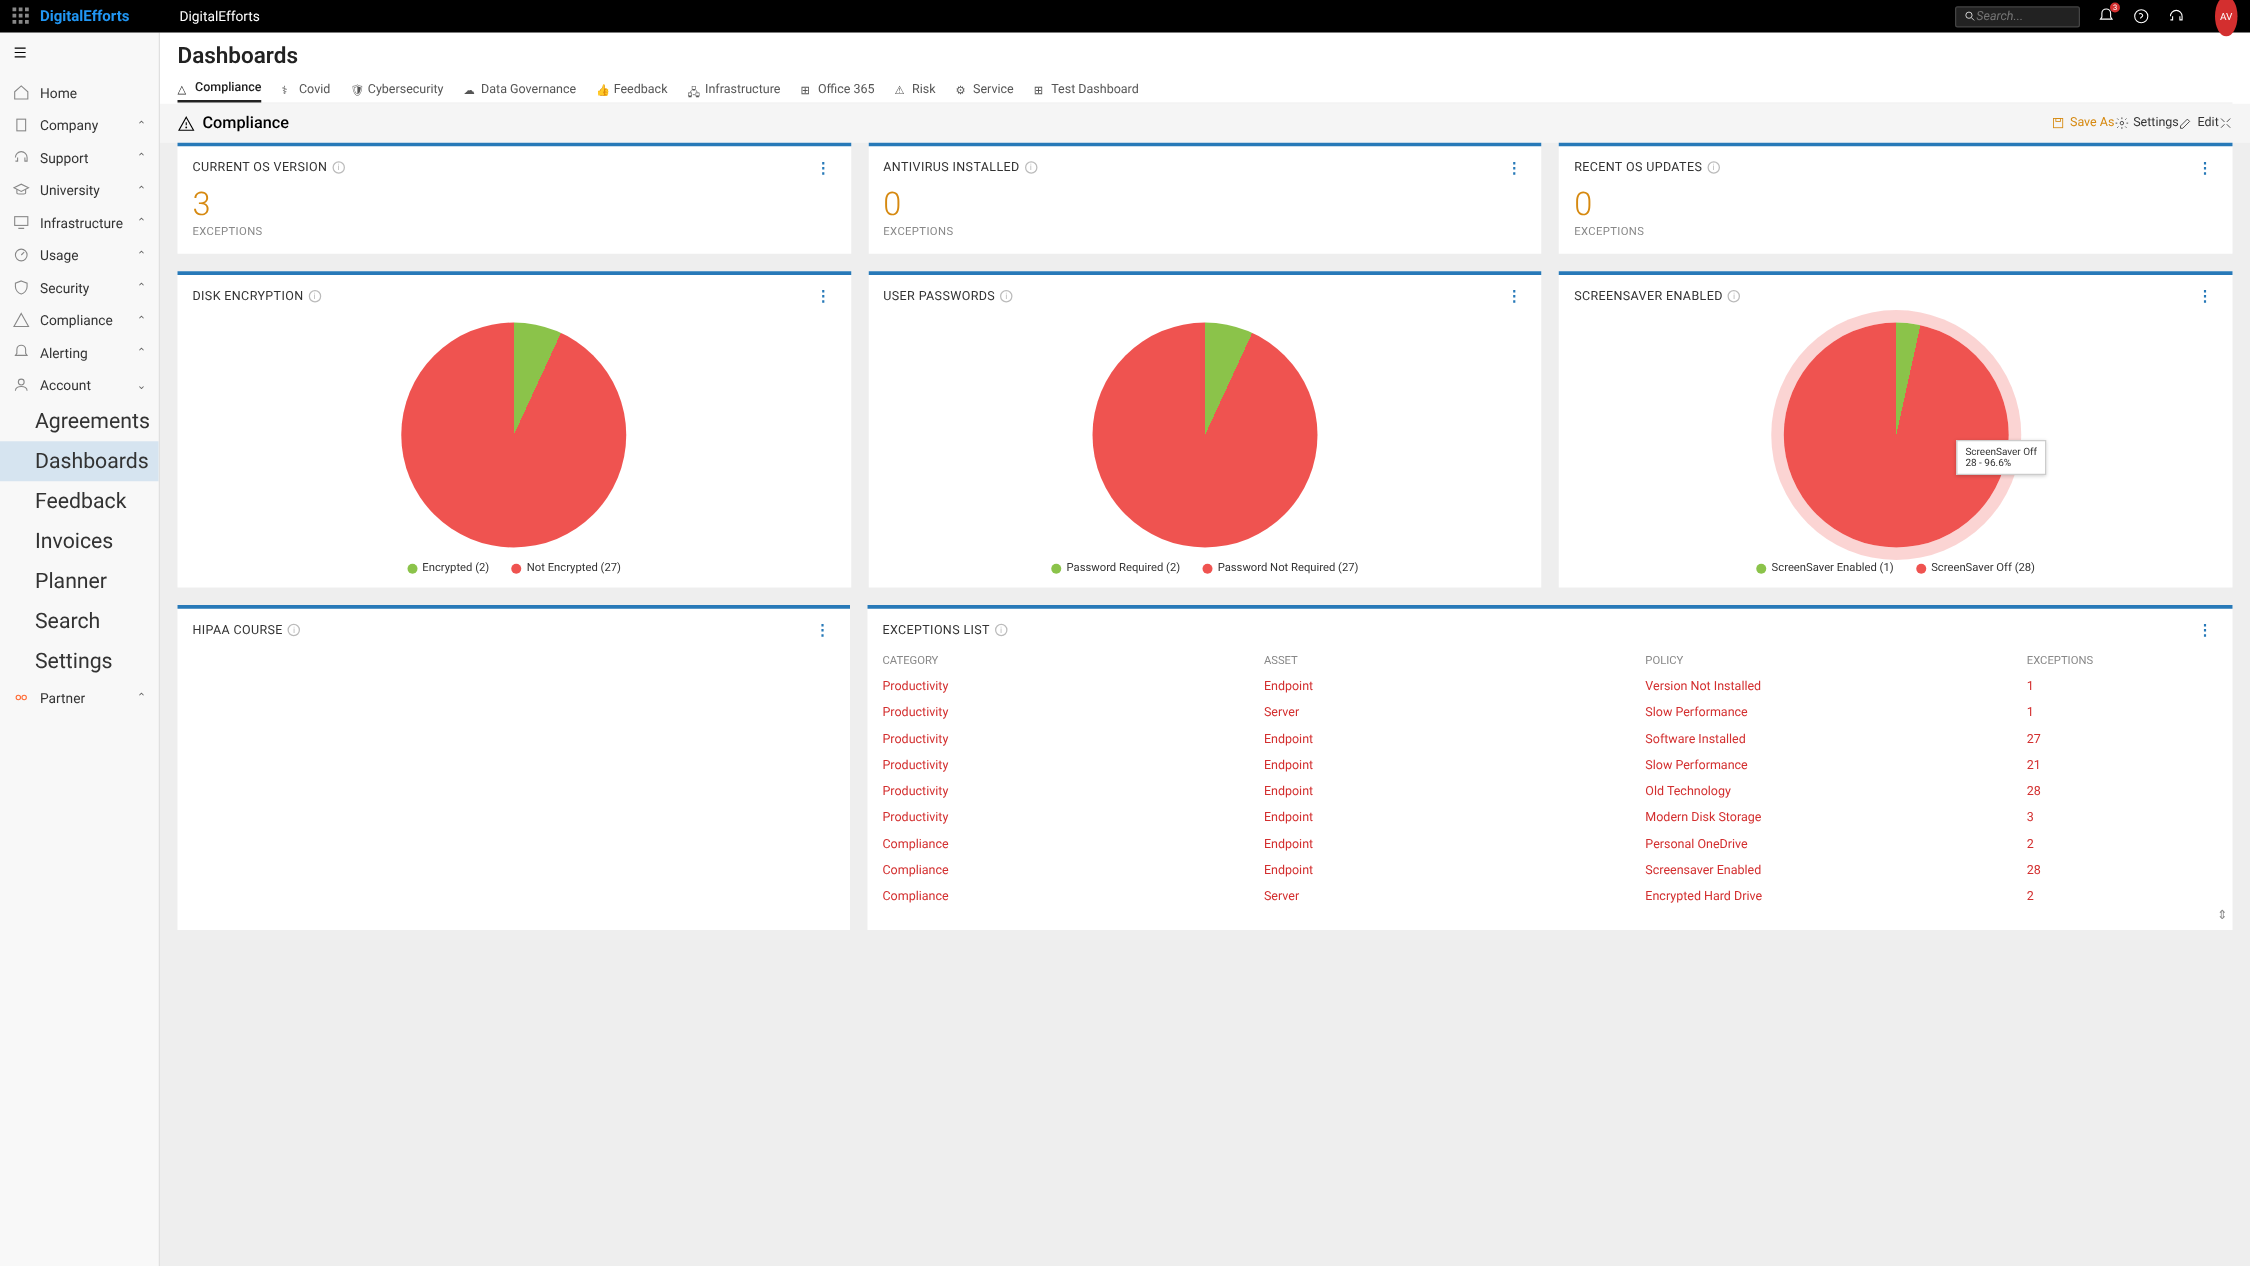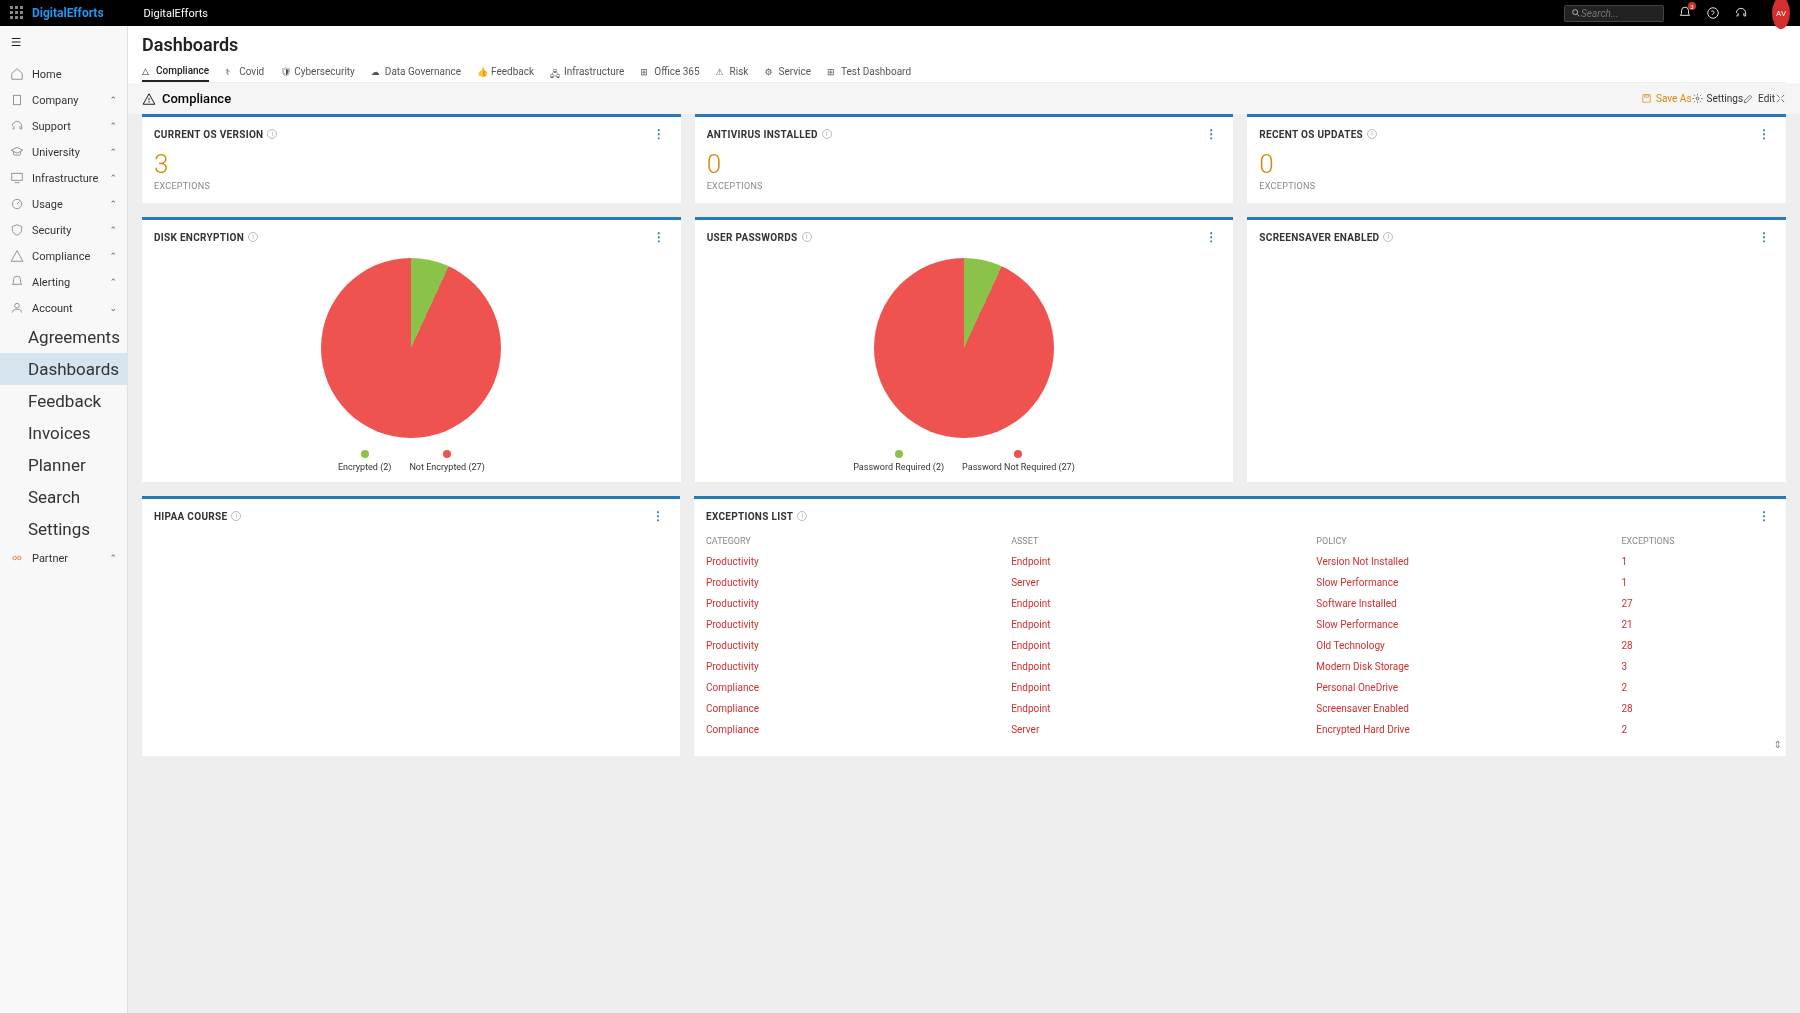--- a/index.html
+++ b/index.html
@@ -45,31 +45,31 @@
 .subheader .subtitle { font-size:13px; font-weight:500; }
 .subheader .actions { margin-left:auto; display:flex; }
 .subheader .action { display:flex; align-items:center; gap:4px; font-size:10px; color:#333; cursor:pointer; }
 .subheader .action.save { color:#d68910; }
 .subheader .action svg { width:11px; height:11px; }
 
 .dashboard { flex:1; padding:0 14px 14px; background:#eee; overflow-y:auto; }
 .row { display:flex; gap:14px; margin-top:0; }
 .card { background:#fff; border-top:3px solid #2779b8; flex:1; position:relative; }
 .card-head { display:flex; align-items:center; padding:10px 12px 4px; }
-.card-title { font-size:10px; font-weight:700; color:#333; letter-spacing:0.3px; }
+.card-title { font-size:10px; font-weight:400; color:#333; letter-spacing:0.3px; }
 .card-info { width:10px; height:10px; border:1px solid #bbb; border-radius:50%; font-size:7px; color:#bbb; display:flex; align-items:center; justify-content:center; margin-left:4px; }
 .card-menu { margin-left:auto; color:#2779b8; font-weight:bold; cursor:pointer; font-size:12px; padding:0 4px; }
 .card-body { padding:4px 12px 12px; }
 .big-number { font-size:26px; color:#d68910; font-weight:300; }
 .sub-label { font-size:9px; color:#888; letter-spacing:0.3px; margin-top:2px; }
 
 .pie-container { display:flex; flex-direction:column; align-items:center; padding:10px 0; }
 .pie { width:180px; height:180px; border-radius:50%; position:relative; }
 .legend { display:flex; gap:18px; margin-top:12px; justify-content:center; }
-.legend-item { display:flex; align-items:center; gap:4px; font-size:9px; color:#333;flex-direction:column; }
+.legend-item { display:flex; align-items:center; gap:4px; font-size:9px; color:#333; }
 .legend-dot { width:8px; height:8px; border-radius:50%; }
 .green { background:#8bc34a; }
 .red { background:#ef5350; }
 
 .tooltip { position:absolute; background:#fff; border:1px solid #ccc; padding:4px 6px; font-size:8px; color:#333; right:-30px; top:52%; box-shadow:0 1px 3px rgba(0,0,0,0.2); }
 
 .exceptions-table { padding:4px 12px 12px; }
 .exceptions-table .thead, .exceptions-table .trow { display:grid; grid-template-columns:1fr 1fr 1fr 0.5fr; padding:5px 0; font-size:10px; }
 .exceptions-table .thead { color:#888; font-size:9px; }
 .exceptions-table .trow { color:#d32f2f; cursor:pointer; }
@@ -410,20 +410,38 @@
                 </div>
               </div>
             </div>
         </div>
         <div class="card">
           <div class="card-head">
               <span class="card-title">SCREENSAVER ENABLED</span>
               <span class="card-info">i</span>
               <span class="card-menu">⋮</span>
             </div>
+          <div class="pie-container">
+            <div class="pie" id="pie2" style="box-shadow: rgba(239, 83, 80, 0.25) 0px 0px 0px 10px; background: conic-gradient(rgb(139, 195, 74) 0%, rgb(139, 195, 74) 3.44828%, rgb(239, 83, 80) 3.44828%, rgb(239, 83, 80) 100%);">
+              <div class="tooltip">
+                  <div>ScreenSaver Off</div>
+                  <div>28 - 96.6%</div>
+                </div>
+            </div>
+            <div class="legend" id="legend2">
+                <div class="legend-item">
+                  <span class="legend-dot green"></span>
+                  <span>ScreenSaver Enabled (1)</span>
+                </div>
+                <div class="legend-item">
+                  <span class="legend-dot red"></span>
+                  <span>ScreenSaver Off (28)</span>
+                </div>
+              </div>
+          </div>
         </div>
       </div>
 
       <div class="row row2">
         <div class="card w1" style="min-height:260px;">
           <div class="card-head">
               <span class="card-title">HIPAA COURSE</span>
               <span class="card-info">i</span>
               <span class="card-menu">⋮</span>
             </div>

